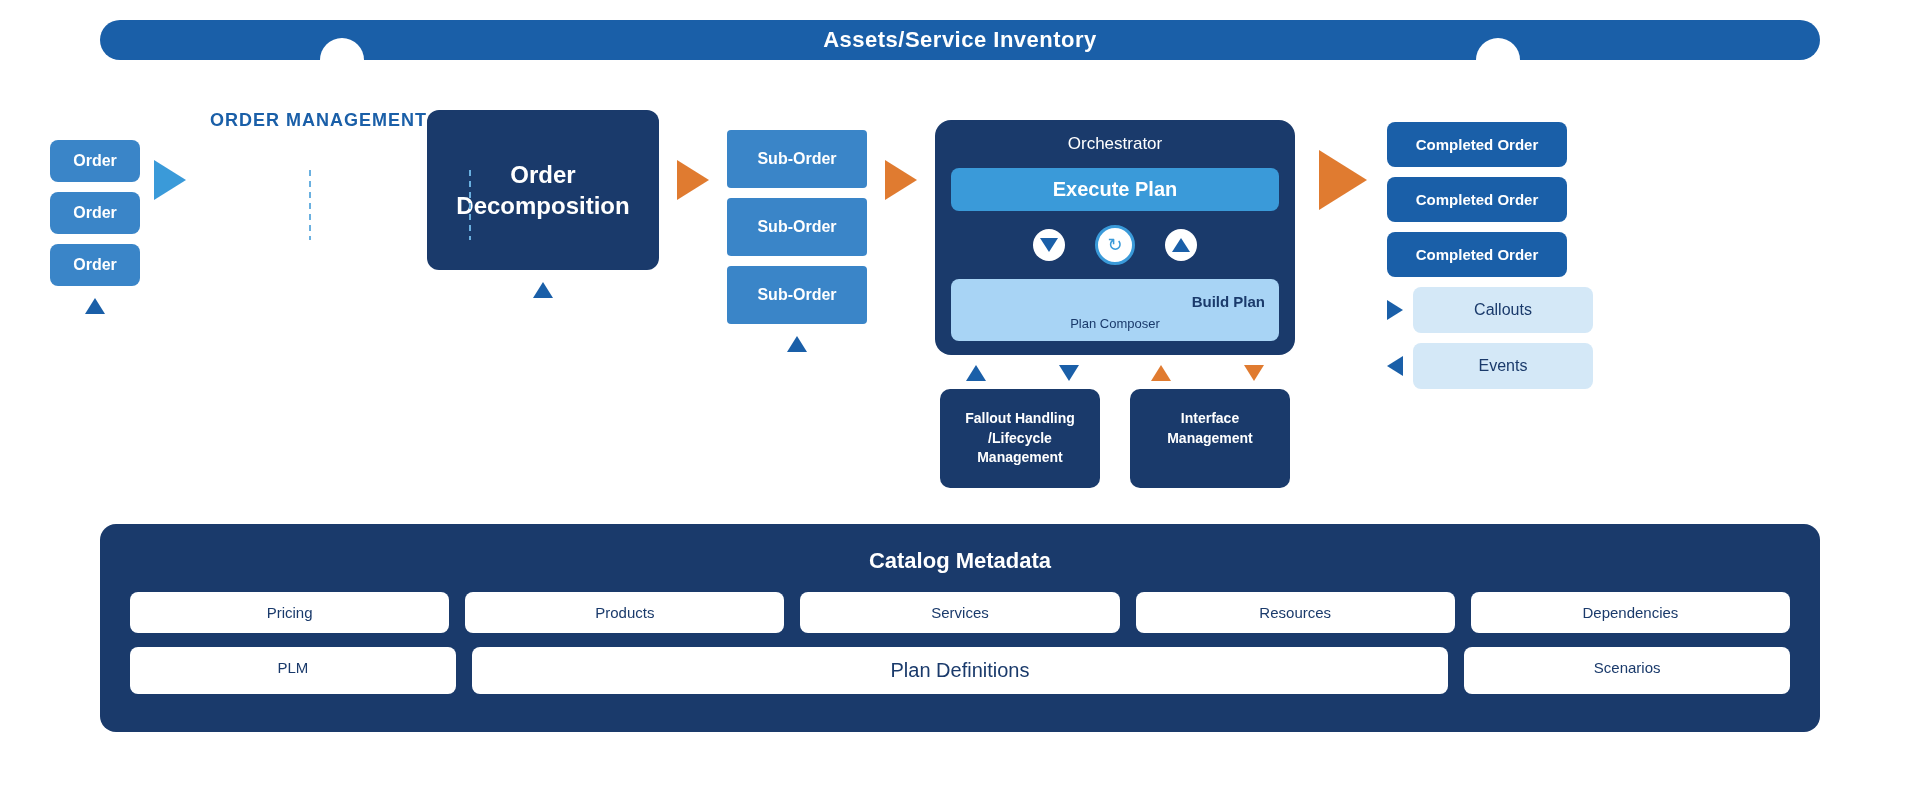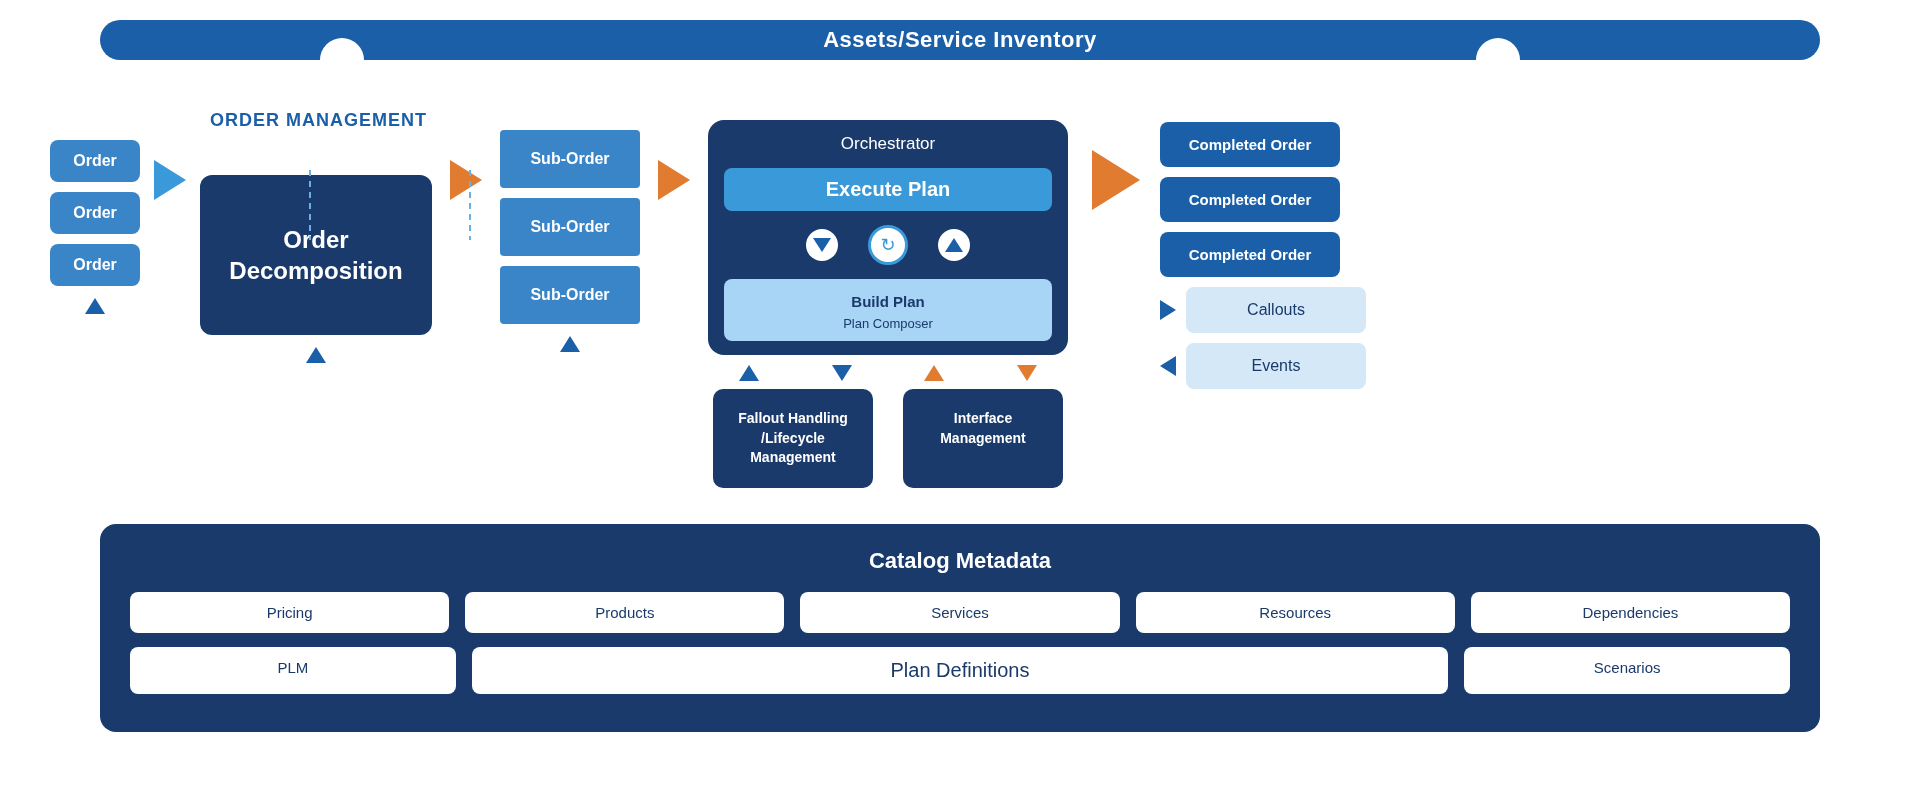--- a/index.html
+++ b/index.html
@@ -151,21 +151,21 @@
       padding: 10px;
       text-align: center;
       color: #fff;
       font-size: 20px;
       font-weight: bold;
     }
     .build-plan-bar {
       background: #a8d4f5;
       border-radius: 8px;
       padding: 8px;
-      text-align: center;
+      text-align: right;
       color: #1a3a6b;
       font-size: 14px;
     }
     .completed-order-btn {
       background: #1a5fa8;
       color: #fff;
       font-size: 15px;
       font-weight: bold;
       border-radius: 8px;
       padding: 14px 16px;
@@ -367,21 +367,21 @@
       </div>
       <div class="up-indicator" style="margin-top:12px;">
         <div class="tri-up-blue"></div>
       </div>
     </div>
 
     <div style="margin-top:50px; margin-left:14px;">
       <div class="arrow-right-blue"></div>
     </div>
 
-    <div style="display:flex; flex-direction:column; margin-left:14px; margin-top:0;gap:32px;">
+    <div style="display:flex; flex-direction:row; margin-left:14px; margin-top:0;">
       <div class="order-mgmt-label">ORDER MANAGEMENT</div>
       <div style="display:flex; flex-direction:column; align-items:center;">
         <div class="order-decomp-box">Order Decomposition</div>
         <div style="margin-top:12px;">
           <div class="tri-up-blue"></div>
         </div>
       </div>
     </div>
 
     <div style="margin-top:50px; margin-left:18px;">

